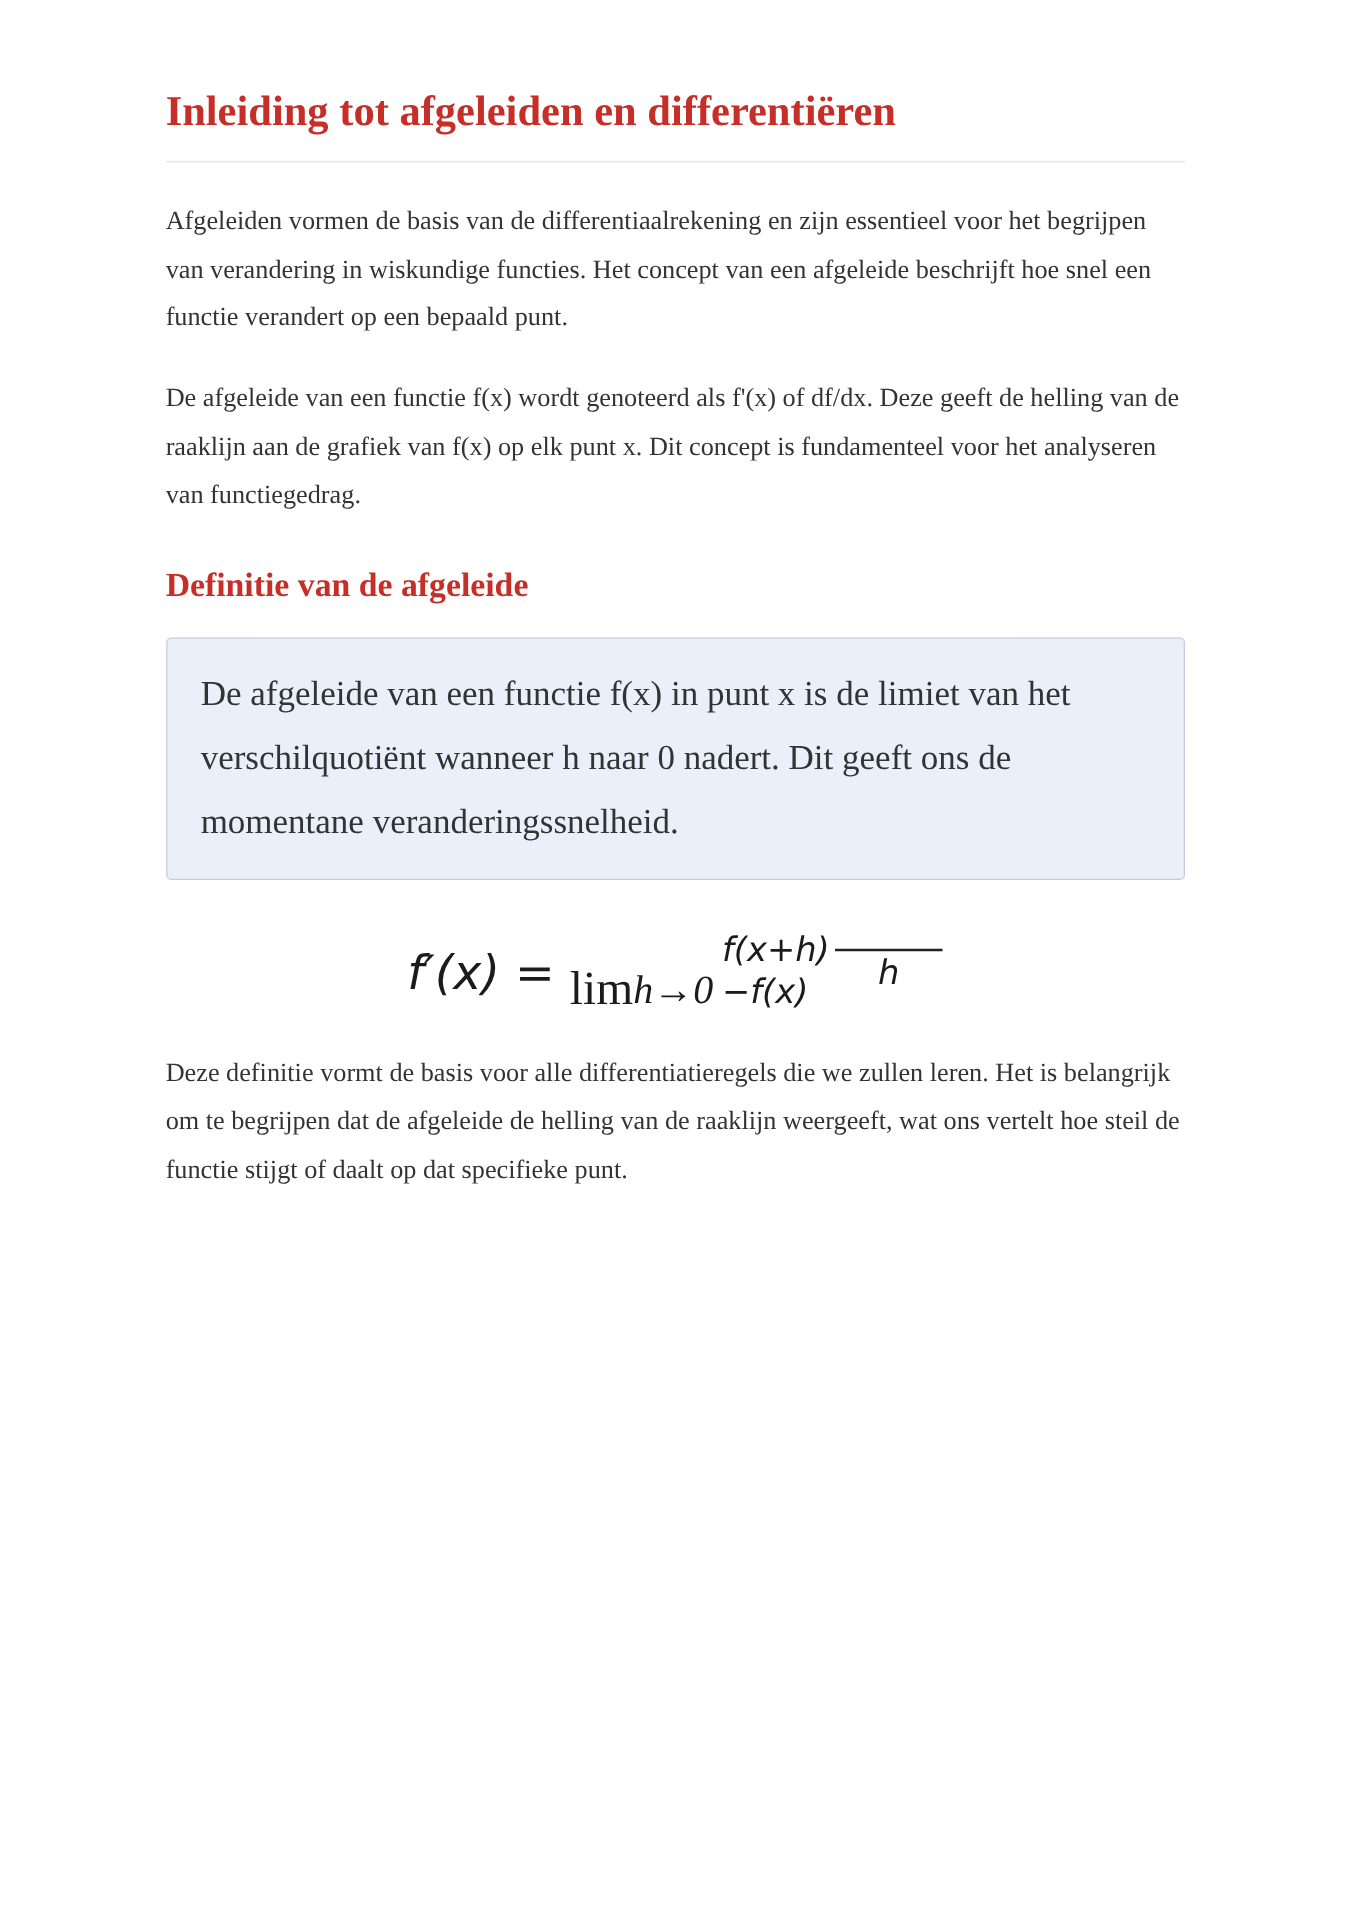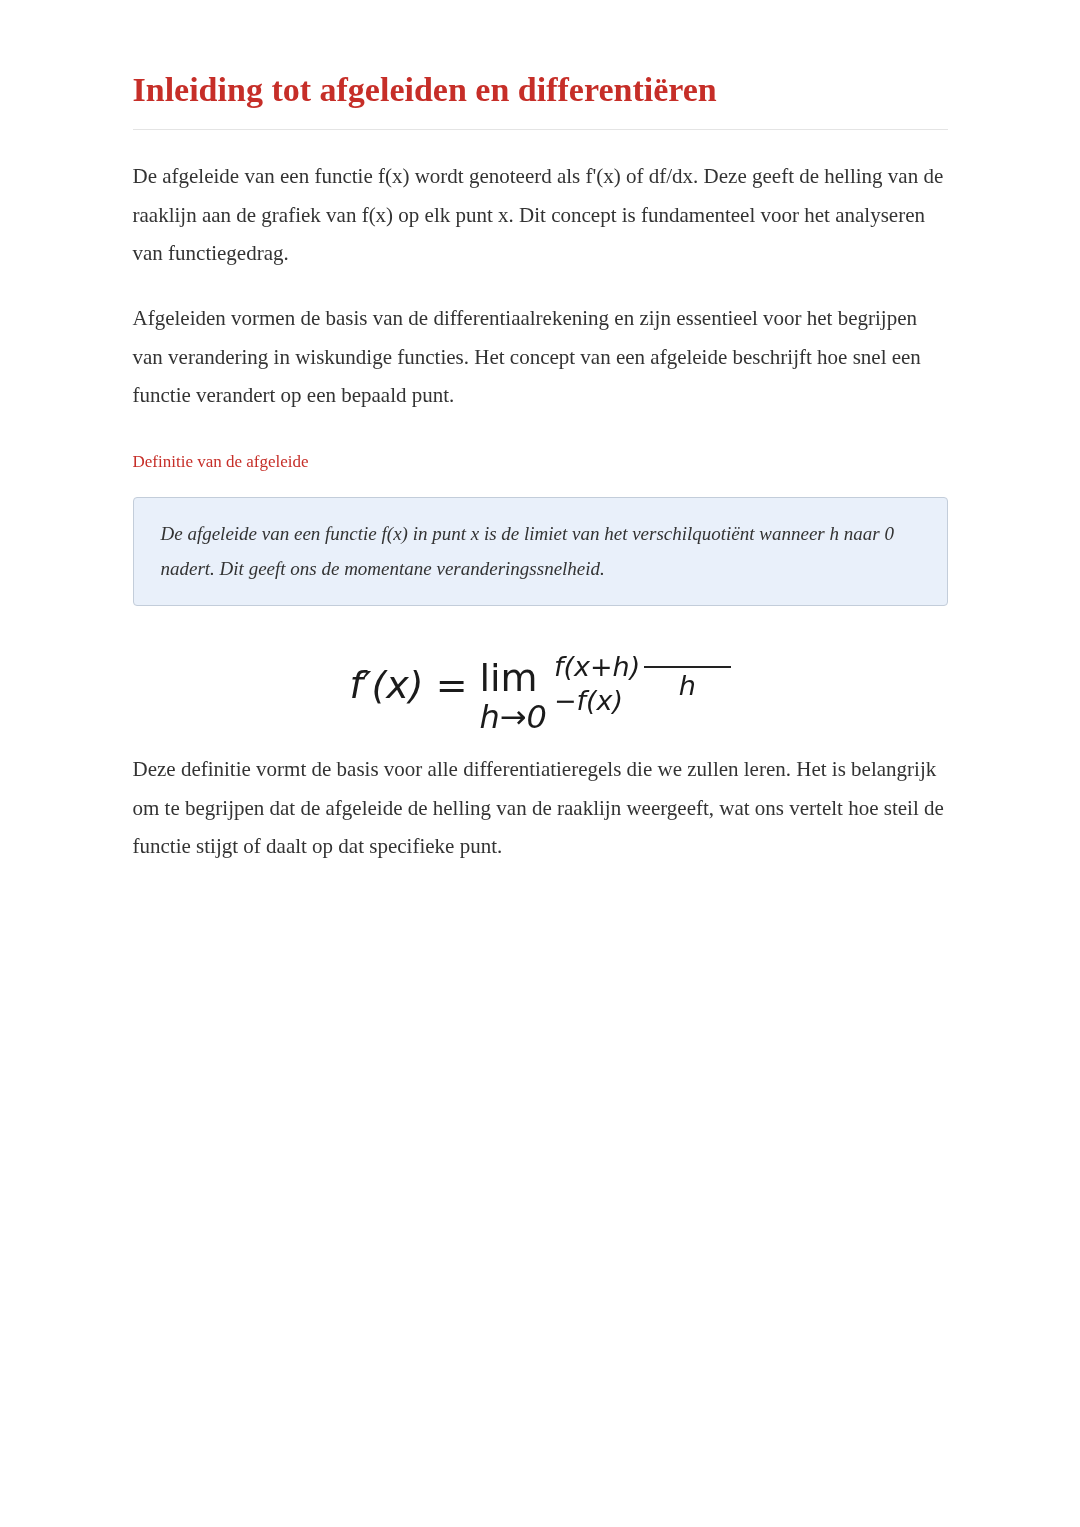--- a/index.html
+++ b/index.html
@@ -17,60 +17,61 @@
   }
   .doc{width:815px;margin:0 auto;padding-top:68px;}
   h1.title{
     margin:0;font-size:34px;line-height:1.3;font-weight:700;color:var(--red);
   }
   .divider{margin-top:17px;border-top:1px solid var(--divider);height:0;}
   p.body-par{
     margin:27px 0 0 0;font-size:21px;line-height:1.83;color:var(--text);
   }
   h2.section{
-    margin:36px 0 0 0;font-size:17px;line-height:1.3;font-weight:400;color:var(--red);
+    margin:36px 0 0 0;font-size:27px;line-height:1.3;font-weight:700;color:var(--red);
   }
   .callout{
     margin-top:24px;background:var(--callout-bg);
     border:1px solid var(--callout-border);border-radius:4px;
     padding:19px 27px;
   }
-  .callout p{margin:0;font-size:19px;line-height:1.83;color:var(--text);font-style:italic;}
+  .callout p{margin:0;font-size:28px;line-height:1.83;color:var(--text);}
   .formula{
     margin-top:40px;display:flex;align-items:center;justify-content:center;
     font-family:"DejaVu Sans", sans-serif;color:#1b1b1b;
   }
   .f-main{font-size:38px;font-style:italic;line-height:1;}
   .f-eq{font-size:38px;font-style:normal;line-height:1;margin:0 12px;}
   .lim-stack{
-    display:inline-flex;flex-direction:column;
+    display:inline-flex;flex-direction:row;align-items:center;
     transform:translateY(13px);
+    font-family:Liberation Serif, serif;
   }
   .f-lim{font-size:38px;font-style:normal;line-height:1;}
   .f-limsub{font-size:32px;font-style:italic;line-height:1.15;margin-top:2px;}
   .frac{
     display:inline-flex;align-items:center;
     margin-left:3px;font-size:27px;font-style:italic;
   }
   .frac .num{line-height:1.25;padding:0 4px 1px 4px;}
   .frac .den{line-height:1.25;border-top:2px solid #222;width:100%;text-align:center;padding-top:1px;}
   p.closing{}
 </style>
 </head>
 <body>
 
 <main class="doc">
 
   <h1 class="title">Inleiding tot afgeleiden en differentiëren</h1>
 
   <div class="divider"></div>
 
+  <p class="body-par">Afgeleiden vormen de basis van de differentiaalrekening en zijn essentieel voor het begrijpen van verandering in wiskundige functies. Het concept van een afgeleide beschrijft hoe snel een functie verandert op een bepaald punt.</p>
+
   <p class="body-par">De afgeleide van een functie f(x) wordt genoteerd als f'(x) of df/dx. Deze geeft de helling van de raaklijn aan de grafiek van f(x) op elk punt x. Dit concept is fundamenteel voor het analyseren van functiegedrag.</p>
-
-  <p class="body-par">Afgeleiden vormen de basis van de differentiaalrekening en zijn essentieel voor het begrijpen van verandering in wiskundige functies. Het concept van een afgeleide beschrijft hoe snel een functie verandert op een bepaald punt.</p>
 
   <h2 class="section">Definitie van de afgeleide</h2>
 
   <div class="callout">
     <p>De afgeleide van een functie f(x) in punt x is de limiet van het verschilquotiënt wanneer h naar 0 nadert. Dit geeft ons de momentane veranderingssnelheid.</p>
   </div>
 
   <div class="formula">
     <span class="f-main">f′(x)</span>
     <span class="f-eq">=</span>

